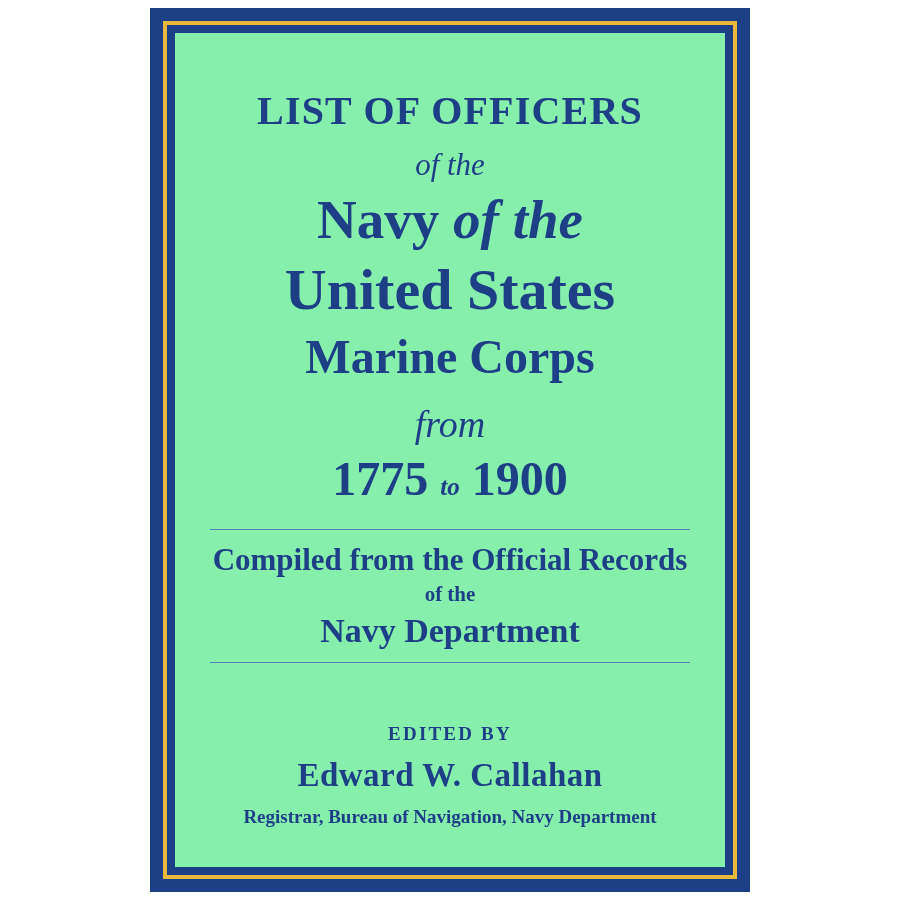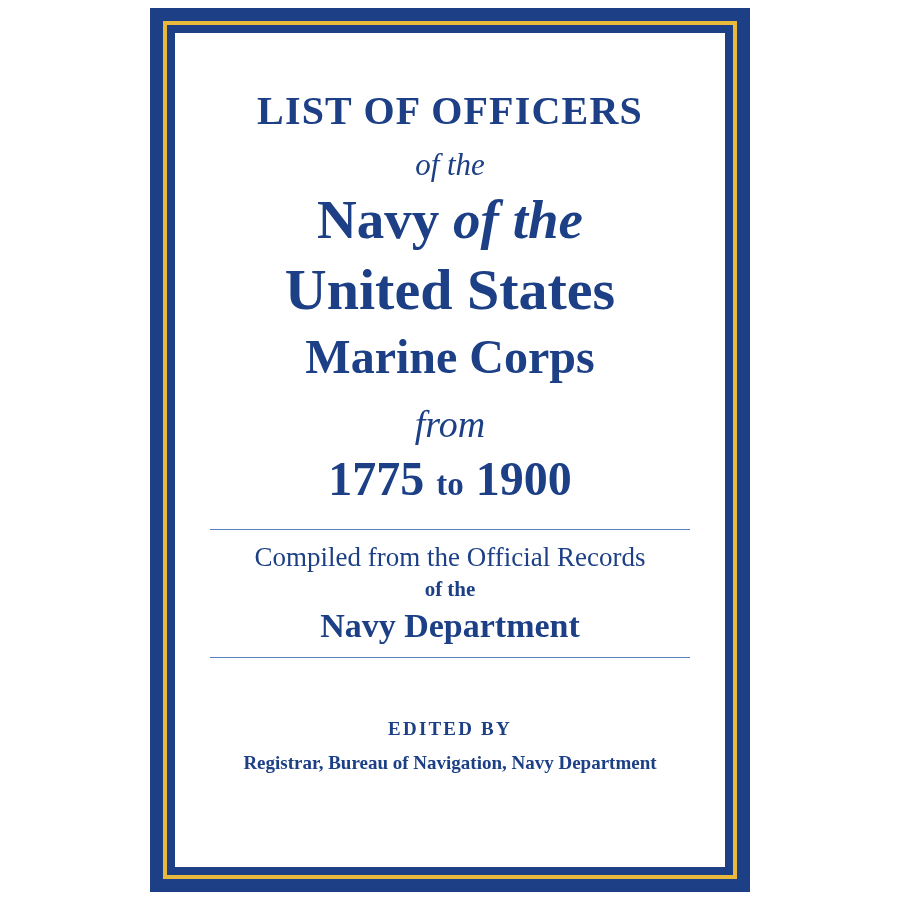--- a/index.html
+++ b/index.html
@@ -37,21 +37,21 @@
     box-sizing: border-box;
     background: #1c3f86;
     border: 4px solid #e8b93b;
     padding: 5px;
   }
 
   .inner-frame {
     width: 100%;
     height: 100%;
     box-sizing: border-box;
-    background: #ffffff;
+    background: #86efac;
     border: 3px solid #1c3f86;
     padding: 0;
     position: relative;
   }
 
   .content {
     position: absolute;
     left: 0;
     top: 0;
     right: 0;
@@ -117,42 +117,43 @@
     margin: 24px 0 0 0;
   }
 
   .t-years {
     font-size: 48px;
     font-weight: bold;
     line-height: 1;
     margin: 12px 0 0 0;
   }
   .t-years .to {
-    font-size: 33px;
+    font-style: italic;
+    font-size: 25px;
     font-weight: bold;
     text-align: center;
   }
 
   .rule {
     height: 1px;
     background: #5a7fbd;
     margin: 0 auto;
     width: 480px;
   }
 
   .rule-top { margin-top: 26px; }
   .rule-bottom { margin-top: 12px; }
 
   .compiled-block {
     margin-top: 12px;
   }
 
   .t-compiled {
-    font-size: 27px;
-    font-weight: normal;
+    font-size: 31px;
+    font-weight: bold;
     line-height: 1.15;
     margin: 0;
   }
 
   .t-compiled-ofthe {
     font-size: 21px;
     font-weight: bold;
     line-height: 1.2;
     margin: 4px 0 0 0;
   }
@@ -219,19 +220,20 @@
 
           <div class="compiled-block">
             <div class="t-compiled">Compiled from the Official Records</div>
             <div class="t-compiled-ofthe">of the</div>
             <div class="t-navydept">Navy Department</div>
           </div>
 
           <div class="rule rule-bottom"></div>
 
           <div class="t-editedby">EDITED BY</div>
+          <div class="t-editor">Edward W. Callahan</div>
           <div class="t-editor-role">Registrar, Bureau of Navigation, Navy Department</div>
 
         </div>
       </div>
     </div>
   </div>
 </div>
 
 </body></html>

